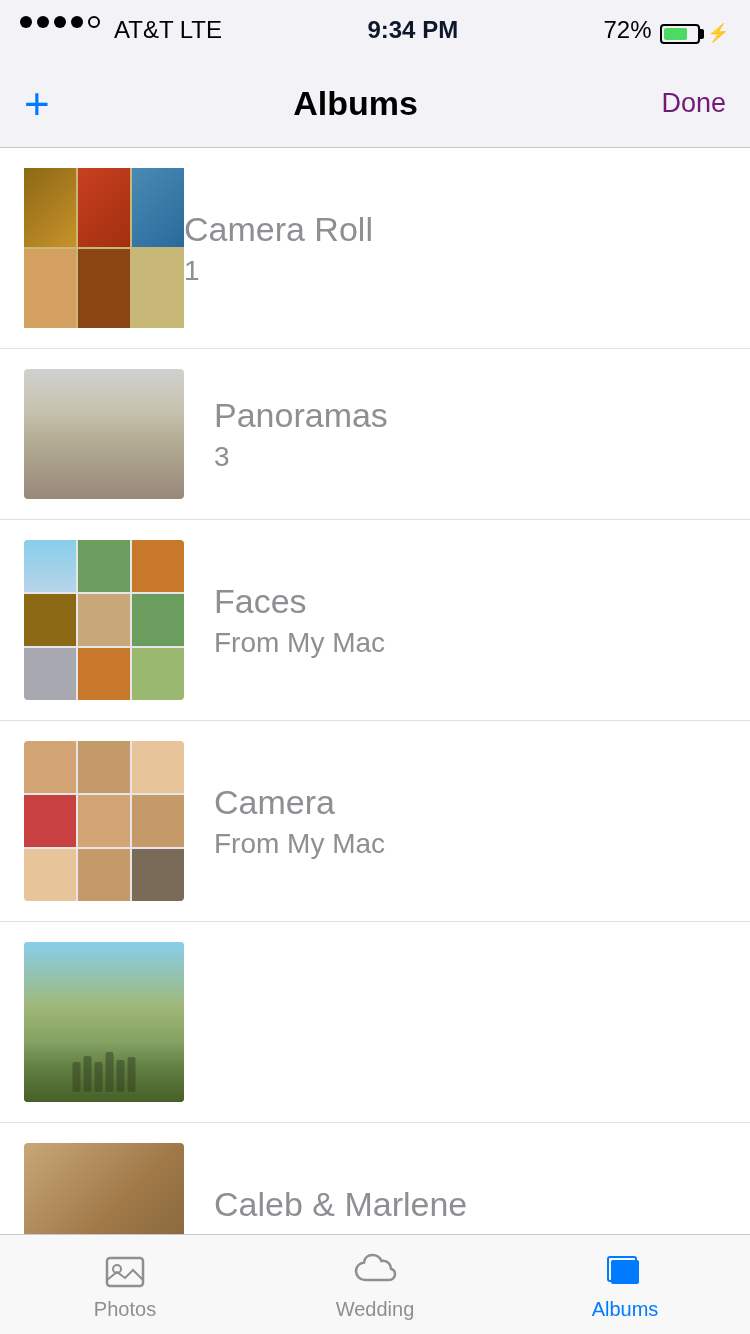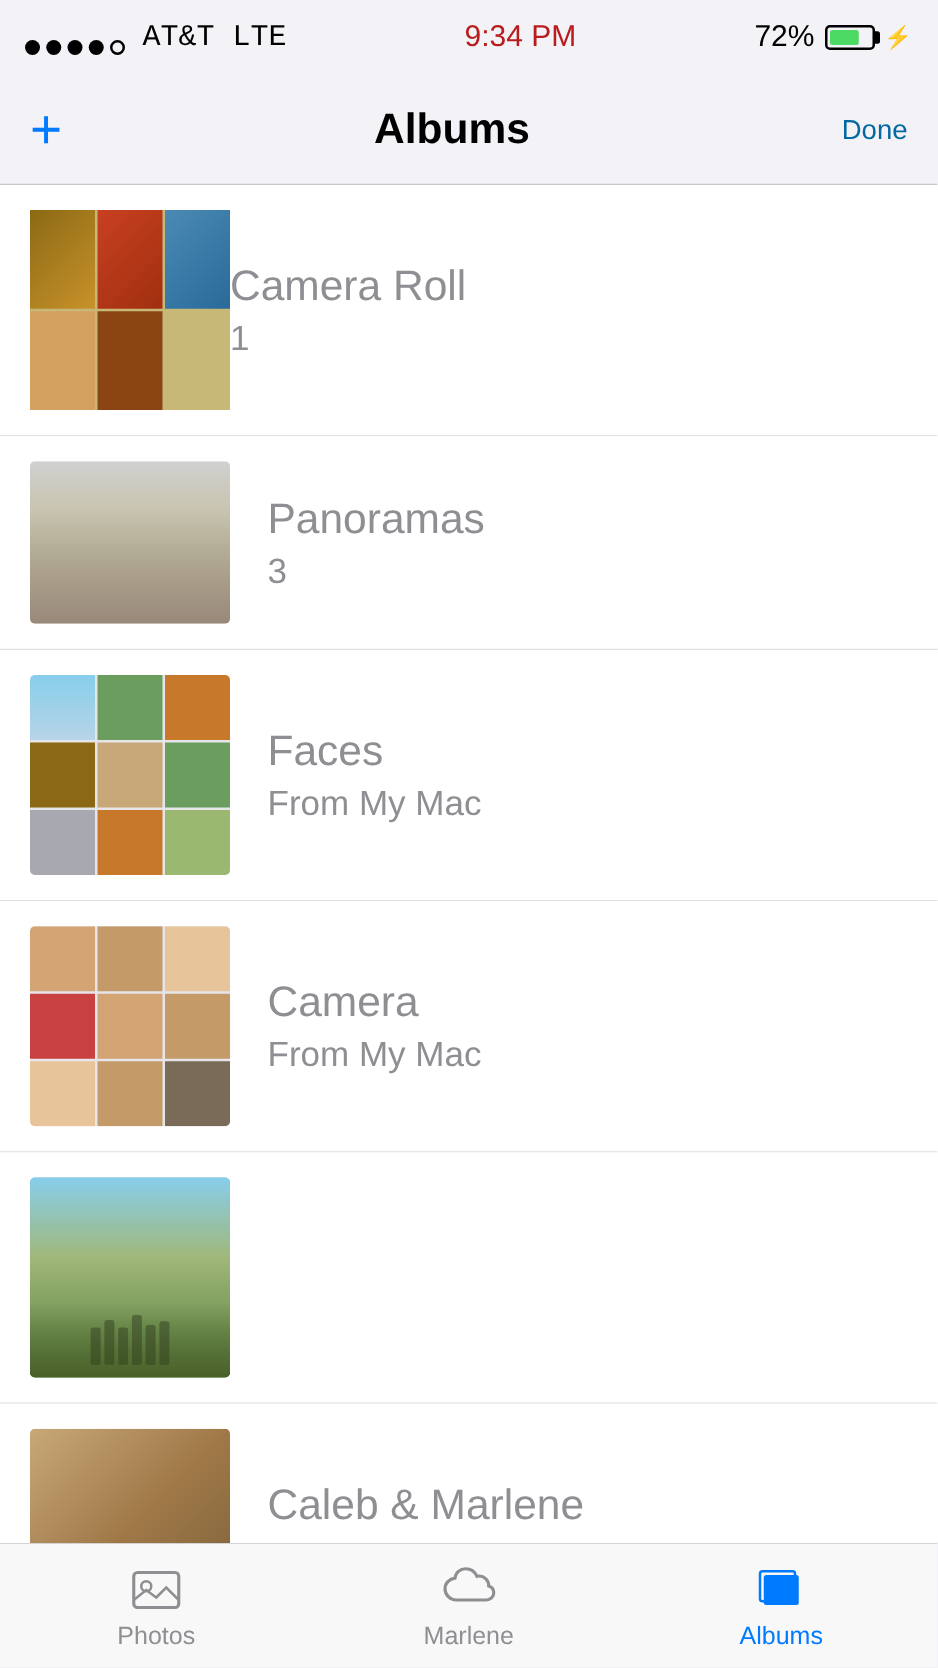--- a/index.html
+++ b/index.html
@@ -20,25 +20,24 @@
       height: 60px;
       background: #f2f2f7;
       display: flex;
       align-items: center;
       justify-content: space-between;
       padding: 0 20px;
     }
 
     .status-left {
       display: flex;
-      align-items: flex-end;
+      align-items: flex-start;
       gap: 8px;
       font-size: 24px;
       font-weight: 500;
-      font-family: Liberation Mono, monospace;
     }
 
     .signal-dots {
       display: flex;
       gap: 5px;
       align-items: center;
     }
 
     .dot {
       width: 12px;
@@ -54,27 +53,27 @@
 
     .carrier-text {
       font-size: 24px;
       font-weight: 500;
       color: #000;
       margin-left: 6px;
     }
 
     .status-center {
       font-size: 24px;
-      font-weight: 400;
-      color: #b91c1c;
+      font-weight: 700;
+      color: #0f172a;
     }
 
     .status-right {
       display: flex;
-      align-items: center;
+      align-items: flex-end;
       gap: 8px;
       font-size: 24px;
     }
 
     .battery-container {
       display: flex;
       align-items: center;
       gap: 4px;
     }
 
@@ -133,22 +132,22 @@
       cursor: pointer;
     }
 
     .nav-title {
       font-size: 34px;
       font-weight: 700;
       color: #000;
     }
 
     .nav-done {
-      font-size: 22px;
-      color: #0369a1;
+      font-size: 27px;
+      color: #701a75;
       font-weight: 400;
       cursor: pointer;
     }
 
     
     #album-list {
       width: 750px;
       height: calc(1334px - 60px - 88px - 100px);
       overflow-y: auto;
       background: #fff;
@@ -470,21 +469,21 @@
     </div>
     <span class="tab-label">Photos</span>
   </div>
 
   <div class="tab-item">
     <div class="tab-icon">
       <svg class="cloud-icon-svg" viewBox="0 0 44 36">
         <path d="M34,28 H12 C7,28 3,24 3,19 C3,14.5 6.5,11 11,10.5 C11.5,6 15,3 19.5,3 C23.5,3 27,5.5 28.5,9 C29,8.8 29.5,8.8 30,8.8 C34.5,8.8 38,12.3 38,16.8 C40.5,17.5 42,19.8 42,22.3 C42,25.5 39.3,28 36,28 Z" fill="none" stroke="#8e8e93" stroke-width="2.5"></path>
       </svg>
     </div>
-    <span class="tab-label">Marlene</span>
+    <span class="tab-label">Wedding</span>
   </div>
 
   <div class="tab-item">
     <div class="tab-icon">
       <svg class="albums-icon-svg" viewBox="0 0 40 40">
         <rect x="6" y="10" width="28" height="24" rx="2" fill="#007aff"></rect>
         <rect x="3" y="7" width="28" height="24" rx="2" fill="none" stroke="#007aff" stroke-width="2"></rect>
       </svg>
     </div>
     <span class="tab-label active">Albums</span>

